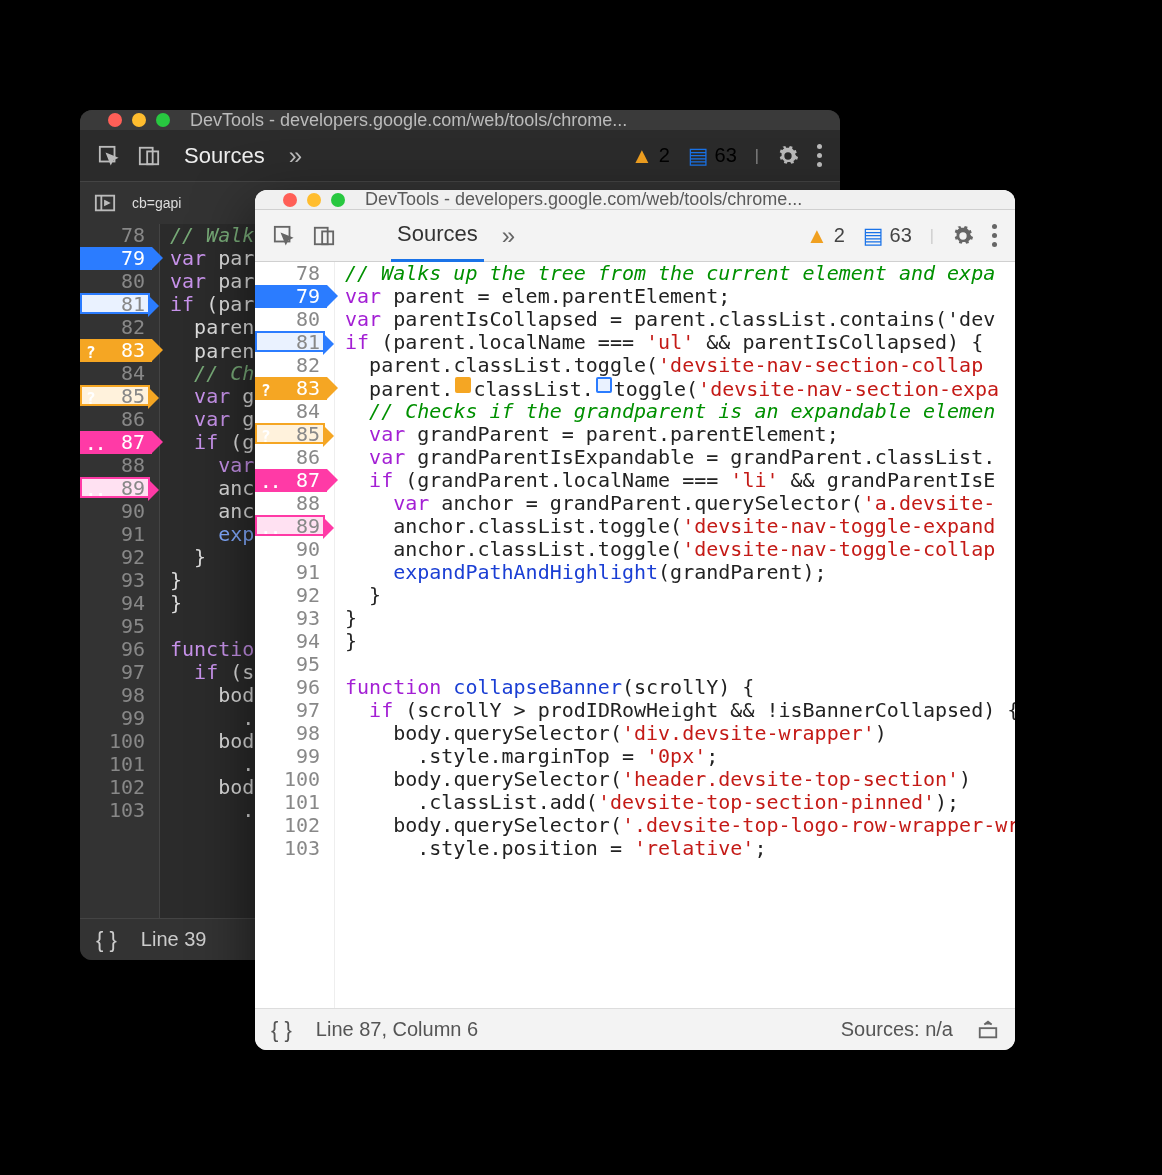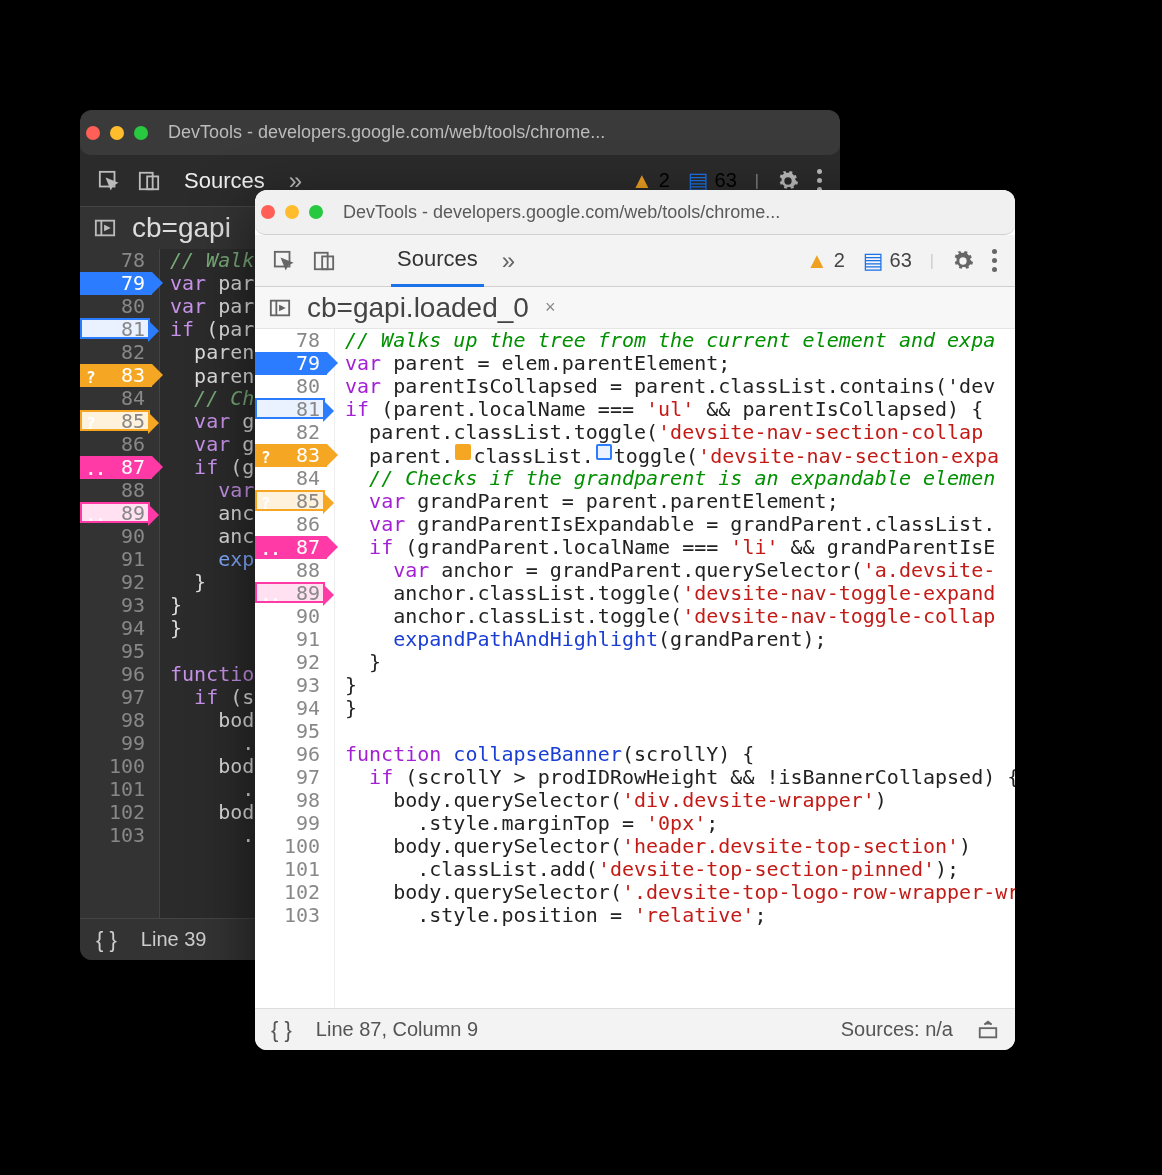--- a/index.html
+++ b/index.html
@@ -7,21 +7,21 @@
     width: 1162px; height: 1175px;
     background: #000; position: relative;
     font-family: Helvetica, Arial, sans-serif;
     overflow: hidden;
   }
   .window {
     position: absolute; border-radius: 12px; overflow: hidden;
     box-shadow: 0 20px 60px rgba(0,0,0,.6);
     display: flex; flex-direction: column;
   }
-  .titlebar { height: 45px; display: flex; align-items: center; padding: 0 6px; gap: 10px; border-radius: 10px; }
+  .titlebar { height: 20px; display: flex; align-items: center; padding: 0 28px; gap: 10px; }
   .tb-dark { background: #3a3a3a; }
   .tb-light { background: #f0f0f0; border-bottom: 1px solid #d0d0d0; }
   .traffic { display: flex; gap: 10px; }
   .dot { width: 14px; height: 14px; border-radius: 50%; }
   .dot.red { background: #ff5f57; } .dot.yel { background: #ffbd2e; } .dot.grn { background: #28c840; }
   .title { font-size: 18px; color: #5a5a5a; margin-left: 10px; white-space: nowrap; overflow: hidden; text-overflow: ellipsis; }
   .tb-dark .title { color: #bbb; }
   .toolbar { height: 52px; display: flex; align-items: center; padding: 0 18px; gap: 18px; }
   .toolbar.dark { background: #2b2b2b; border-bottom: 1px solid #444; }
   .toolbar.light { background: #f3f3f3; border-bottom: 1px solid #d0d0d0; }
@@ -35,21 +35,21 @@
   .spacer { flex: 1; }
   .warn-badge { display: flex; align-items: center; gap: 6px; font-size: 20px; }
   .warn-tri { color: #f0a020; font-size: 22px; }
   .msg-ic { color: #1a73e8; font-size: 22px; }
   .kebab { display: flex; flex-direction: column; gap: 4px; }
   .kebab span { width: 5px; height: 5px; background: #666; border-radius: 50%; }
   .toolbar.dark .kebab span { background: #bbb; }
   .tabstrip { height: 42px; display: flex; align-items: center; padding: 0 14px; gap: 16px; }
   .tabstrip.dark { background: #333; color: #ddd; }
   .tabstrip.light { background: #f7f7f7; color: #444; border-bottom: 1px solid #e5e5e5; }
-  .file-name { font-size: 28px; }
+  .file-name { font-size: 14px; }
   .close-x { font-size: 18px; color: #888; }
   .editor { flex: 1; display: flex; overflow: hidden; font-family: Menlo, Consolas, monospace; font-size: 20px; line-height: 23px; }
   .editor.dark { background: #2b2b2b; color: #ddd; }
   .editor.light { background: #fff; color: #222; }
   .gutter { width: 80px; text-align: right; padding-right: 8px; position: relative; }
   .editor.dark .gutter { background: #333; color: #888; border-right: 1px solid #444; }
   .editor.light .gutter { background: #fff; color: #888; border-right: 1px solid #eee; }
   .gline { height: 23px; position: relative; }
   .gnum { position: relative; z-index: 2; padding-right: 6px; text-align: center; }
   .bp-arrow { position: absolute; left: 0; top: 0; height: 23px; width: 72px; z-index: 1; }
@@ -217,31 +217,20 @@
         <svg viewBox="0 0 24 24" fill="#666">
           <path d="M12 8a4 4 0 100 8 4 4 0 000-8zm9 4l2 1-1 3-2-.5a8 8 0 01-2 2l.5 2-3 1-1-2h-3l-1 2-3-1 .5-2a8 8 0 01-2-2l-2 .5-1-3 2-1v-3l-2-1 1-3 2 .5a8 8 0 012-2L6 2l3-1 1 2h3l1-2 3 1-.5 2a8 8 0 012 2l2-.5 1 3-2 1z" fill-rule="evenodd"></path>
         </svg>
       </span>
     <span class="kebab">
         <span></span>
         <span></span>
         <span></span>
       </span>
   </div>
-  <div class="tabstrip light">
-    <span class="icon-sq">
-        <svg viewBox="0 0 24 24" fill="none" stroke="#666" stroke-width="2">
-          <rect x="2" y="4" width="20" height="16"></rect>
-          <path d="M8 4v16"></path>
-          <path d="M12 10l4 2-4 2z" fill="#666"></path>
-        </svg>
-      </span>
-    <span class="file-name">cb=gapi.loaded_0</span>
-    <span class="close-x">×</span>
-  </div>
   <div class="editor light">
     <div class="gutter" id="gutter-front">
         <div class="gline"><span class="gnum">78</span></div>
         <div class="gline bp-white"><div class="bp-arrow bp-blue"></div><span class="gnum">79</span></div>
         <div class="gline"><span class="gnum">80</span></div>
         <div class="gline"><div class="bp-arrow bp-blue-ol"></div><span class="gnum">81</span></div>
         <div class="gline"><span class="gnum">82</span></div>
         <div class="gline bp-white"><div class="bp-arrow bp-orange"></div><span class="bp-q">?</span><span class="gnum">83</span></div>
         <div class="gline"><span class="gnum">84</span></div>
         <div class="gline"><div class="bp-arrow bp-orange-ol"></div><span class="bp-q">?</span><span class="gnum">85</span></div>
@@ -261,21 +250,21 @@
         <div class="gline"><span class="gnum">99</span></div>
         <div class="gline"><span class="gnum">100</span></div>
         <div class="gline"><span class="gnum">101</span></div>
         <div class="gline"><span class="gnum">102</span></div>
         <div class="gline"><span class="gnum">103</span></div>
       </div>
     <div class="code" id="code-front"><div class="cline"><span class="c-comment">// Walks up the tree from the current element and expa</span></div><div class="cline"><span class="c-kw">var</span><span> parent = elem.parentElement;</span></div><div class="cline"><span class="c-kw">var</span><span> parentIsCollapsed = parent.classList.contains('dev</span></div><div class="cline"><span class="c-kw">if</span><span> (parent.localName === </span><span class="c-str">'ul'</span><span> &amp;&amp; parentIsCollapsed) {</span></div><div class="cline">  <span>parent.classList.toggle(</span><span class="c-str">'devsite-nav-section-collap</span></div><div class="cline">  <span>parent.</span><span class="inline-bp orn"></span><span>classList.</span><span class="inline-bp blu"></span><span>toggle(</span><span class="c-str">'devsite-nav-section-expa</span></div><div class="cline">  <span class="c-comment">// Checks if the grandparent is an expandable elemen</span></div><div class="cline">  <span class="c-kw">var</span><span> grandParent = parent.parentElement;</span></div><div class="cline">  <span class="c-kw">var</span><span> grandParentIsExpandable = grandParent.classList.</span></div><div class="cline">  <span class="c-kw">if</span><span> (grandParent.localName === </span><span class="c-str">'li'</span><span> &amp;&amp; grandParentIsE</span></div><div class="cline">    <span class="c-kw">var</span><span> anchor = grandParent.querySelector(</span><span class="c-str">'a.devsite-</span></div><div class="cline">    <span>anchor.classList.toggle(</span><span class="c-str">'devsite-nav-toggle-expand</span></div><div class="cline">    <span>anchor.classList.toggle(</span><span class="c-str">'devsite-nav-toggle-collap</span></div><div class="cline">    <span class="c-fn">expandPathAndHighlight</span><span>(grandParent);</span></div><div class="cline">  <span>}</span></div><div class="cline"><span>}</span></div><div class="cline"><span>}</span></div><div class="cline"><span></span></div><div class="cline"><span class="c-kw">function</span><span class="c-fn"> collapseBanner</span><span>(scrollY) {</span></div><div class="cline">  <span class="c-kw">if</span><span> (scrollY &gt; prodIDRowHeight &amp;&amp; !isBannerCollapsed) {</span></div><div class="cline">    <span>body.querySelector(</span><span class="c-str">'div.devsite-wrapper'</span><span>)</span></div><div class="cline">      <span>.style.marginTop = </span><span class="c-str">'0px'</span><span>;</span></div><div class="cline">    <span>body.querySelector(</span><span class="c-str">'header.devsite-top-section'</span><span>)</span></div><div class="cline">      <span>.classList.add(</span><span class="c-str">'devsite-top-section-pinned'</span><span>);</span></div><div class="cline">    <span>body.querySelector(</span><span class="c-str">'.devsite-top-logo-row-wrapper-wr</span></div><div class="cline">      <span>.style.position = </span><span class="c-str">'relative'</span><span>;</span></div></div>
   </div>
   <div class="statusbar light">
     <span class="braces">{ }</span>
-    <span>Line 87, Column 9</span>
+    <span>Line 87, Column 6</span>
     <span class="spacer"></span>
     <span>Sources: n/a</span>
     <span class="icon-sq">
         <svg viewBox="0 0 24 24" fill="none" stroke="#666" stroke-width="2">
           <rect x="3" y="10" width="18" height="10"></rect>
           <path d="M8 6l4-3 4 3" fill="#666"></path>
         </svg>
       </span>
   </div>
 </div>

